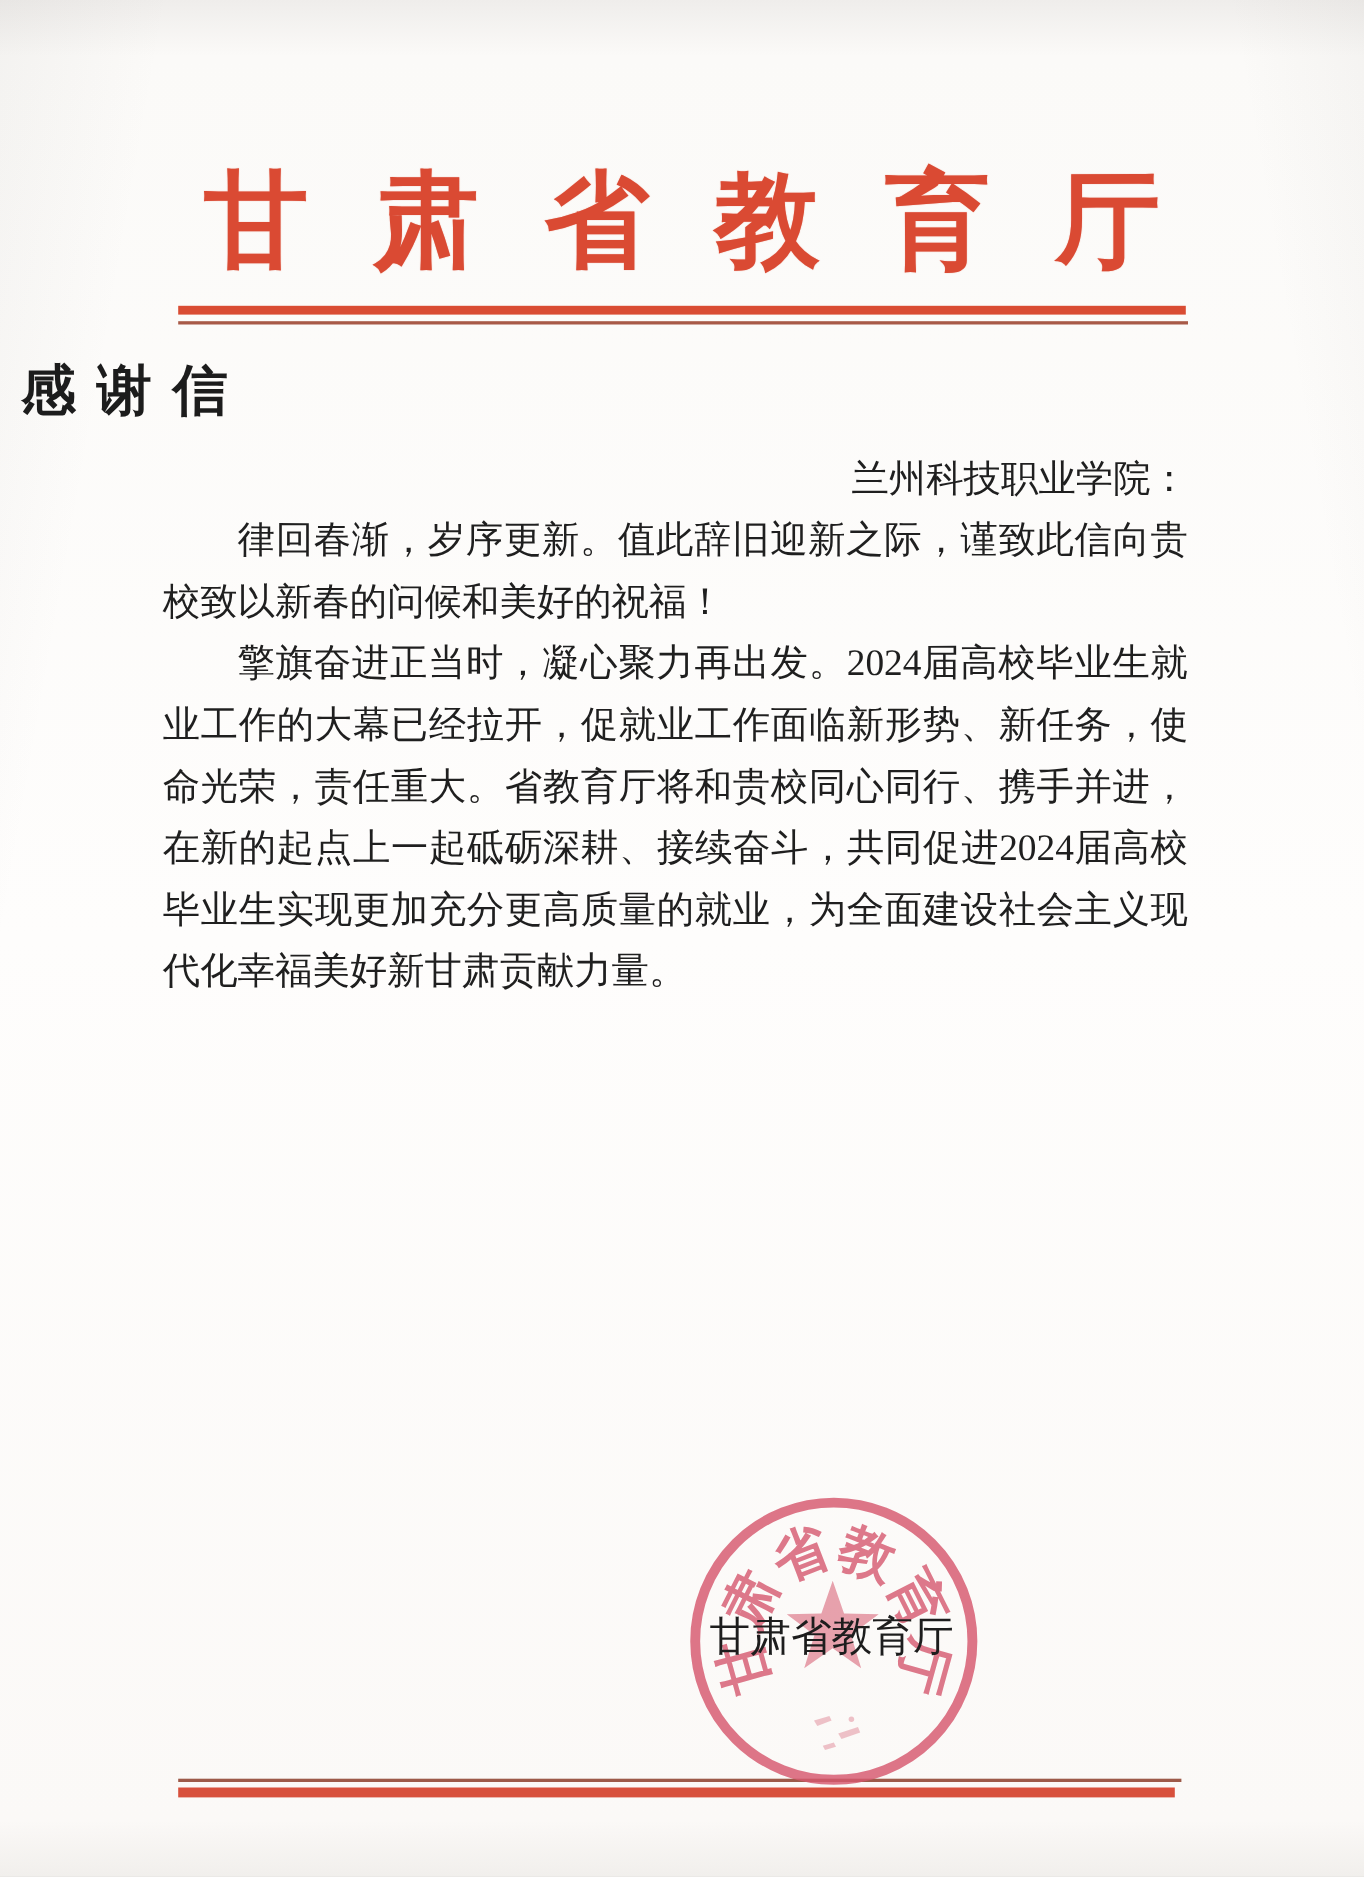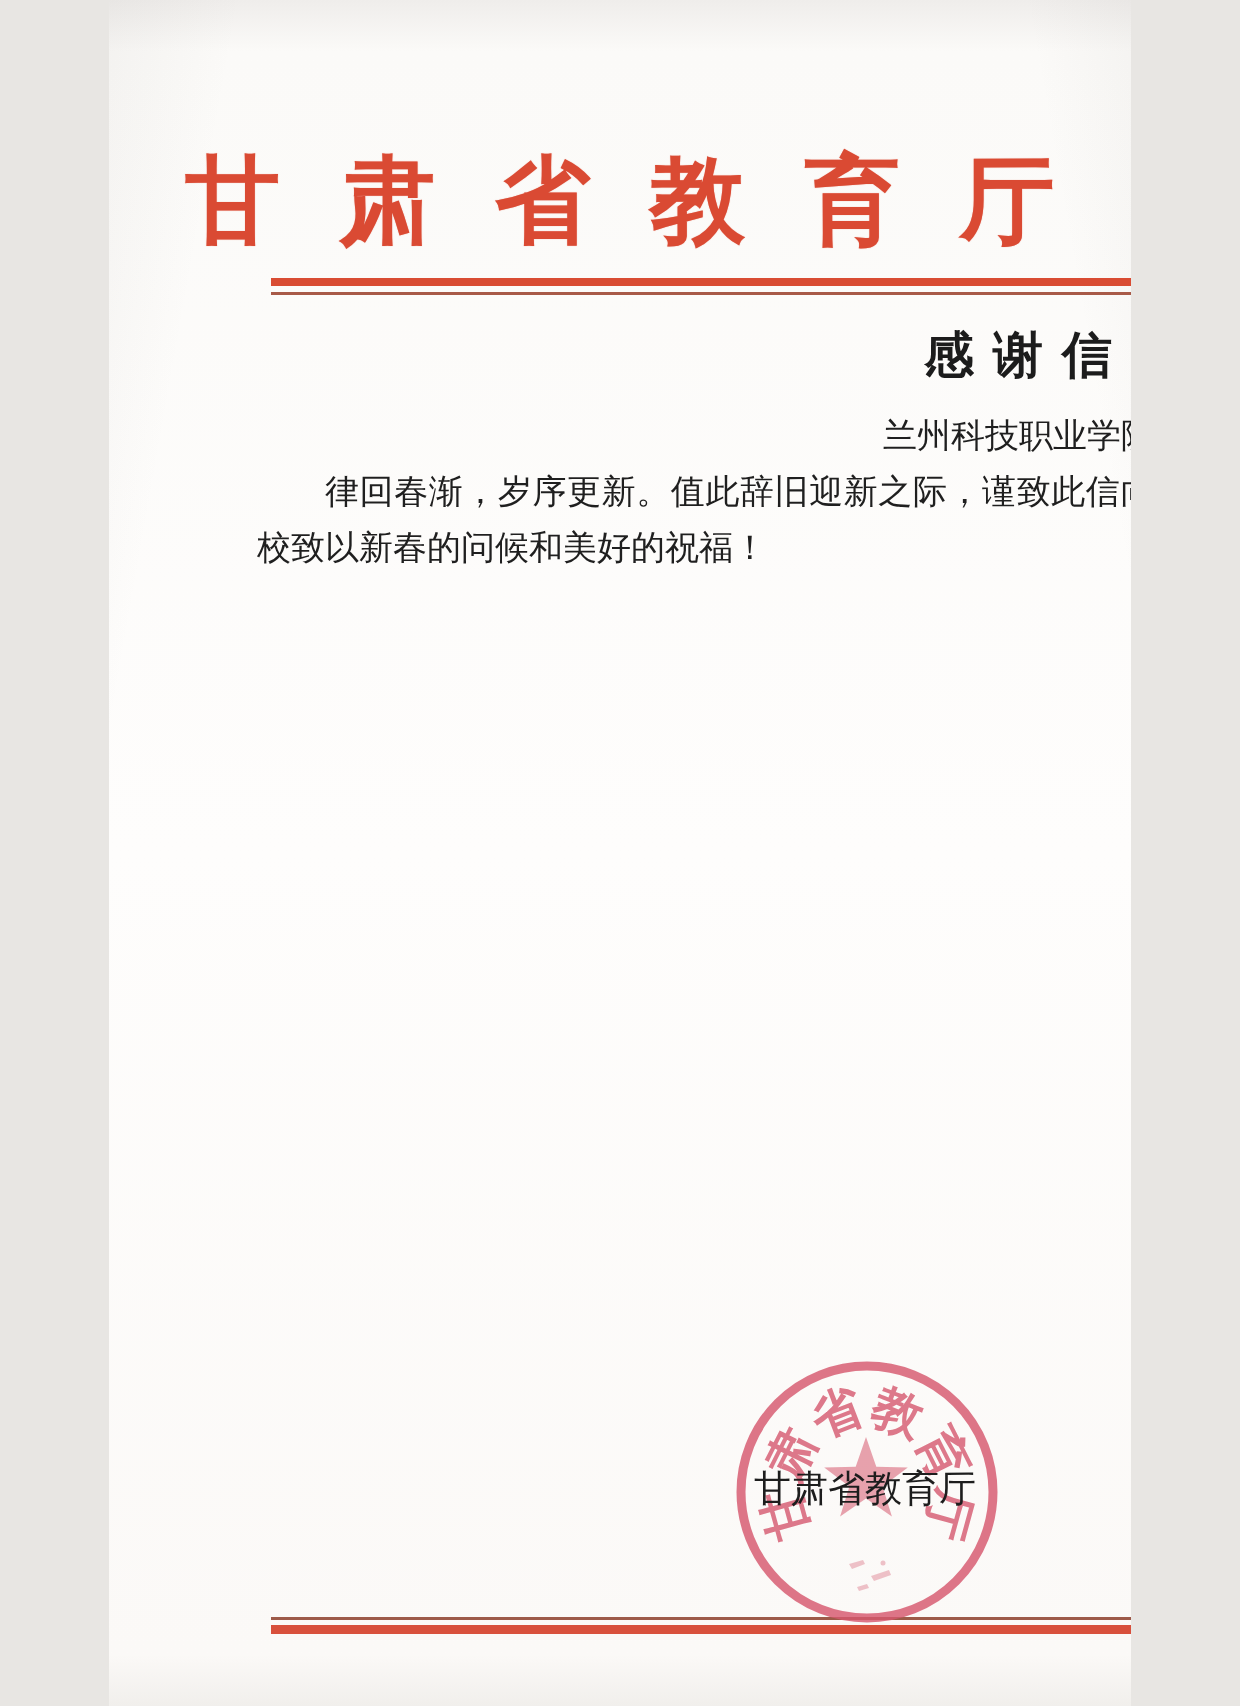--- a/index.html
+++ b/index.html
@@ -1,19 +1,19 @@
 <!DOCTYPE html>
 <html><head>
 <meta charset="utf-8">
 <style>
   * { margin: 0; padding: 0; box-sizing: border-box; }
   html, body { background: #e8e6e3; }
   .page {
     position: relative;
-    width: 1022px;
+    width: 1240px;
     height: 1706px;
     margin: 0 auto;
     overflow: hidden;
     font-family: "Liberation Serif", "DejaVu Serif", serif;
     background:
       linear-gradient(100deg, rgba(120,115,110,0.06) 0%, rgba(120,115,110,0) 10%),
       linear-gradient(260deg, rgba(120,115,110,0.05) 0%, rgba(120,115,110,0) 8%),
       linear-gradient(180deg, #efedeb 0%, #fbfaf8 3%, #fefdfc 50%, #fbf9f7 97%, #f1efec 100%);
   }
 
@@ -35,21 +35,21 @@
   .rule { position: absolute; }
   .rule-top-thick   { top: 278px;  left: 162px; width: 916px; height: 8px; background: #d94c33; }
   .rule-top-thin    { top: 292px;  left: 162px; width: 918px; height: 3px; background: #a85a48; }
   .rule-bottom-thin  { top: 1617px; left: 162px; width: 912px; height: 3px; background: #9d5a49; }
   .rule-bottom-thick { top: 1625px; left: 162px; width: 906px; height: 9px; background: #d8503c; }
 
   
   .letter-title {
     position: absolute;
     top: 322px; left: 0; right: 0;
-    text-align: right;
+    text-align: left;
     font-size: 50px;
     font-weight: bold;
     color: #1c1c1c;
     letter-spacing: 0.38em;
     text-indent: 0.38em;
     white-space: nowrap;
   }
 
   
   .letter-body {
@@ -93,20 +93,21 @@
   <div class="letterhead">甘肃省教育厅</div>
 
   <div class="rule rule-top-thick"></div>
   <div class="rule rule-top-thin"></div>
 
   <div class="letter-title">感谢信</div>
 
   <div class="letter-body">
     <div class="salutation">兰州科技职业学院：</div>
     <p>律回春渐，岁序更新。值此辞旧迎新之际，谨致此信向贵校致以新春的问候和美好的祝福！</p>
+    <p>擎旗奋进正当时，凝心聚力再出发。2024届高校毕业生就业工作的大幕已经拉开，促就业工作面临新形势、新任务，使命光荣，责任重大。省教育厅将和贵校同心同行、携手并进，在新的起点上一起砥砺深耕、接续奋斗，共同促进2024届高校毕业生实现更加充分更高质量的就业，为全面建设社会主义现代化幸福美好新甘肃贡献力量。</p>
   </div>
 
   <svg class="official-seal" viewBox="0 0 272 272" xmlns="http://www.w3.org/2000/svg">
 
     <circle cx="136" cy="136" r="126" fill="none" stroke="#d5586e" stroke-width="9" opacity="0.82"></circle>
 
     <defs>
       <path id="seal-arc-path" d="M 80.3 175 A 68 68 0 1 1 191.7 175" fill="none"></path>
     </defs>
     <text font-size="50" fill="#d5586e" opacity="0.8" font-family="Liberation Serif, DejaVu Serif, serif" font-weight="bold">

